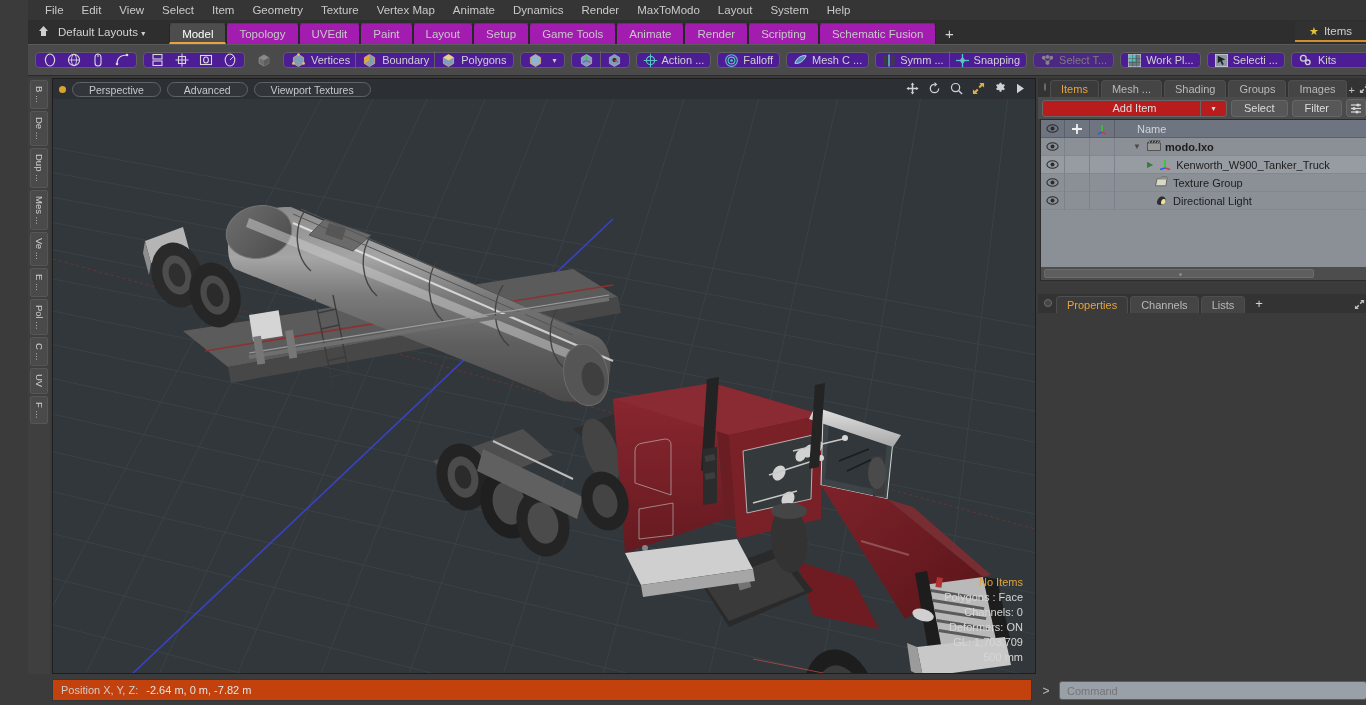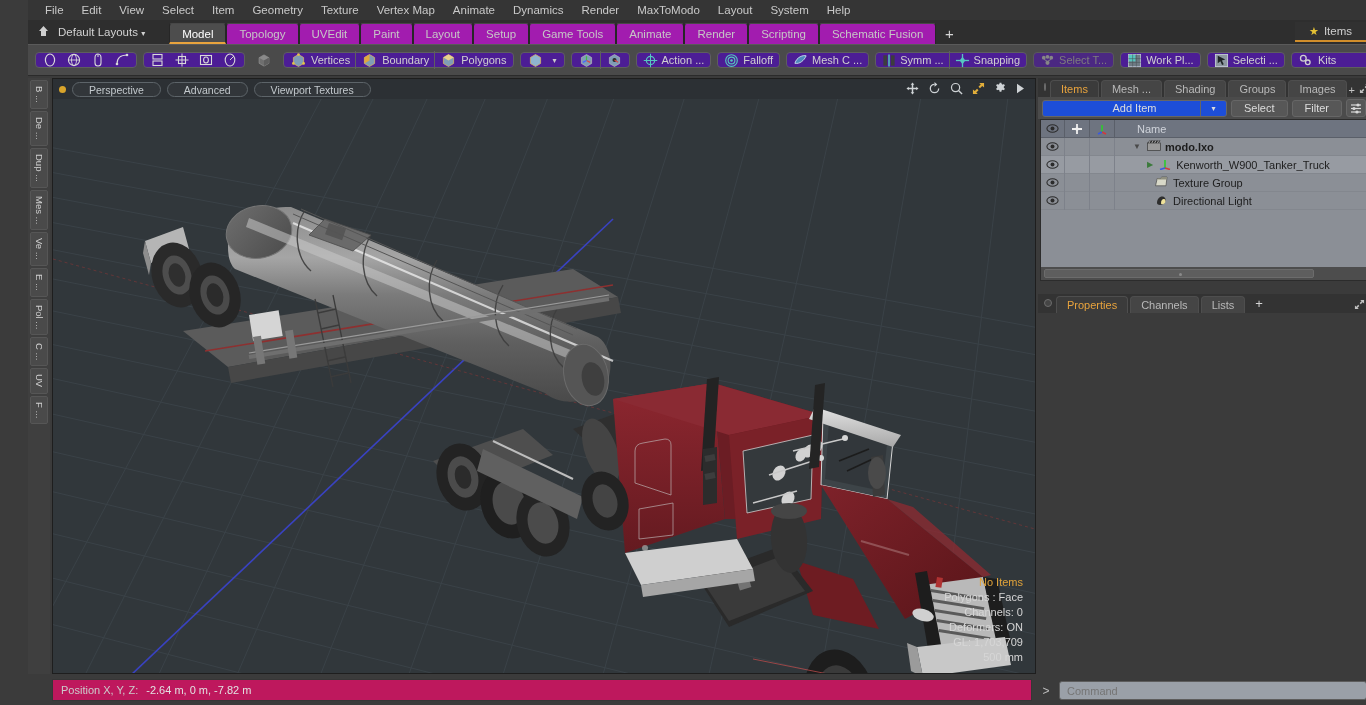--- a/index.html
+++ b/index.html
@@ -121,21 +121,21 @@
     background:#454545; border-radius:4px 4px 0 0; margin-right:2px;
     border:1px solid #4e4e4e; border-bottom:none; white-space:nowrap;
   }
   .ptab.active { background:#3b3b3b; color:#e8a33d; }
   .tabrow-icons { margin-left:auto; display:flex; align-items:center; gap:4px; padding:0 4px 1px 0; }
   .tabrow-icons span { color:#c5c5c5; font-size:11px; }
 
   .toolrow { height:22px; background:#4b4b4b; display:flex; align-items:center; padding:0 4px; gap:4px; }
   .additem {
     flex:1; height:17px; display:flex; align-items:center; justify-content:center;
-    background:#1d4ed8; border:1px solid #666; border-radius:3px; color:#dcdcdc; font-size:11px;
+    background:#b91c1c; border:1px solid #666; border-radius:3px; color:#dcdcdc; font-size:11px;
     position:relative;
   }
   .additem .dd {
     position:absolute; right:0; top:-1px; bottom:-1px; width:26px;
     border-left:1px solid #666; display:flex; align-items:center; justify-content:center; font-size:8px;
   }
   .sbtn {
     height:17px; padding:0 12px; display:flex;align-items:center;
     background:#575757;border:1px solid #666;border-radius:3px;color:#dcdcdc;font-size:11px;
   }
@@ -158,21 +158,21 @@
   .hscroll .thumb { position:absolute; left:3px; top:2px; width:270px; height:9px; background:#5e5e5e; border:1px solid #6c6c6c; border-radius:2px;}
   .hscroll .thumb::after{content:"";position:absolute;left:50%;top:3px;width:3px;height:3px;border-radius:50%;background:#8a8a8a;}
 
   .propstrip { position:absolute; left:0; top:216px; width:356px; height:380px; background:#3b3b3b; }
   .propbody { position:absolute; left:0; top:19px; right:0; bottom:0; background:#3b3b3b; }
 
   
   .bottombar { position:absolute; left:0; top:676px; width:1366px; height:29px; background:#3b3b3b; }
   .statusfield {
     position:absolute; left:24px; top:3px; width:980px; height:22px;
-    background:#be185d; border:1px solid #363636; display:flex; align-items:center; padding-left:8px;
+    background:#c2410c; border:1px solid #363636; display:flex; align-items:center; padding-left:8px;
     color:#d2d2d2; font-size:11px; gap:8px;
   }
   .statusfield .lab { color:#cccccc; }
   .statusfield .val { color:#e2e2e2; }
   .cmdwrap { position:absolute; left:1010px; top:3px; width:356px; height:23px; display:flex; align-items:center; gap:5px;}
   .cmd-gt { width:16px; text-align:center; color:#bdbdbd; font-size:12px; }
   .cmdinput {
     flex:1; height:19px; background:#9aa0a8; border:1px solid #5d5d5d; border-radius:3px;
     color:#454b52; font-size:11px; padding:0 7px; line-height:17px;
   }

